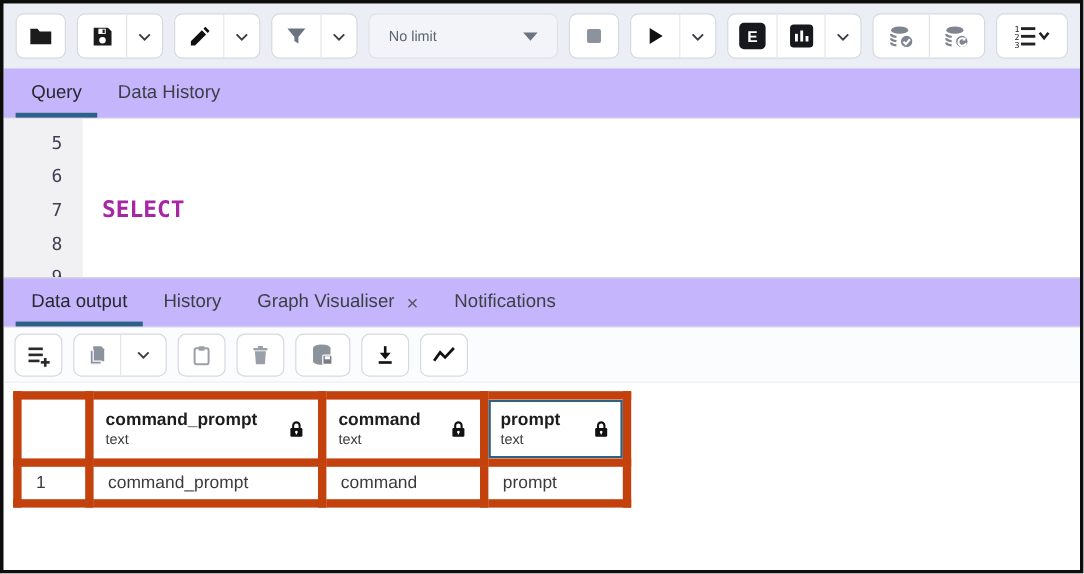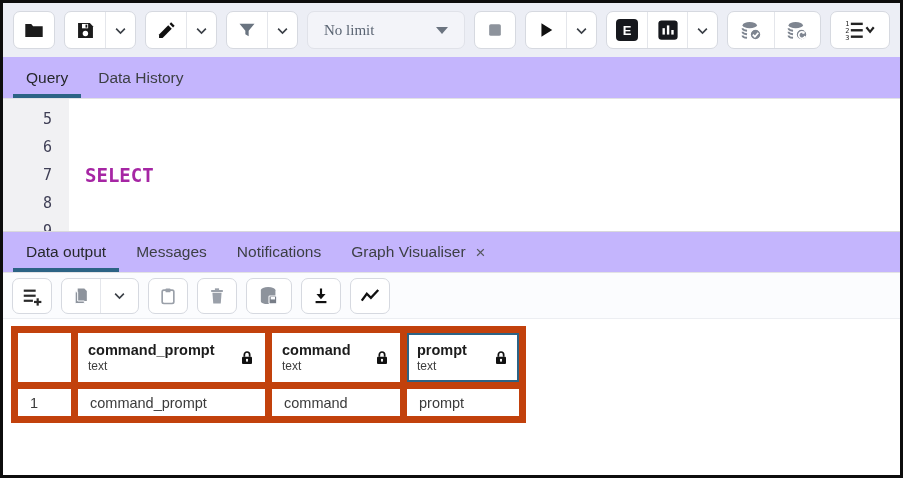--- a/index.html
+++ b/index.html
@@ -10,21 +10,21 @@
   
   .toolbar { height:54px; flex:none; background:#eceef5; display:flex; align-items:center;
              padding:0 10px; gap:9px; }
   .btn-group { display:flex; background:#fff; border:1px solid #d6d9e0; border-radius:7px; overflow:hidden; height:38px; }
   .tbtn { width:40px; height:36px; display:flex; align-items:center; justify-content:center;
           background:transparent; border:none; border-left:1px solid #e4e6eb; padding:0; cursor:pointer; }
   .tbtn:first-child { border-left:none; }
   .tbtn.narrow { width:30px; }
   .limit-select { height:38px; width:158px; background:#f3f4f9; border:1px solid #e0e2e9; border-radius:7px;
                   display:flex; align-items:center; justify-content:space-between; padding:0 16px;
-                  color:#5a6472; font-size:15px; cursor:pointer;font-family:Liberation Serif, serif; }
+                  color:#5a6472; font-size:12px; cursor:pointer; }
   .caret-down { width:0; height:0; border-left:6px solid transparent; border-right:6px solid transparent;
                 border-top:7px solid #6b7480; }
   .badge { width:22px; height:22px; background:#16181d; border-radius:4px; color:#fff;
            display:flex; align-items:center; justify-content:center; font-size:13px; font-weight:bold; }
 
   
   .tab-bar { height:42px; flex:none; display:flex; align-items:stretch; background:#c4b5fd;
              border-bottom:1px solid #e2e2e5; padding-left:8px; }
   .tab { display:flex; align-items:center; gap:10px; padding:0 15px; font-size:15.5px; color:#3c3f44;
          position:relative; cursor:pointer; }
@@ -215,28 +215,28 @@
       
       
     </div>
   </div>
 
   <div class="tab-bar out-tab-bar">
     <div class="tab active">
       <span>Data output</span>
     </div>
     <div class="tab">
-      <span>Messages</span>
-    </div>
-    <div class="tab">
-      <span>Notifications</span>
+      <span>History</span>
     </div>
     <div class="tab">
       <span>Graph Visualiser</span>
       <span class="tab-close">×</span>
+    </div>
+    <div class="tab">
+      <span>Notifications</span>
     </div>
   </div>
 
   <div class="data-toolbar">
     <div class="btn-group">
       <button class="tbtn" title="Add row">
         <svg class="icon" width="22" height="22" viewBox="0 0 24 24">
             <rect x="3" y="5" width="13" height="2.4" fill="#2a2a2a"></rect>
             <rect x="3" y="10.5" width="13" height="2.4" fill="#2a2a2a"></rect>
             <rect x="3" y="16" width="10" height="2.4" fill="#2a2a2a"></rect>

